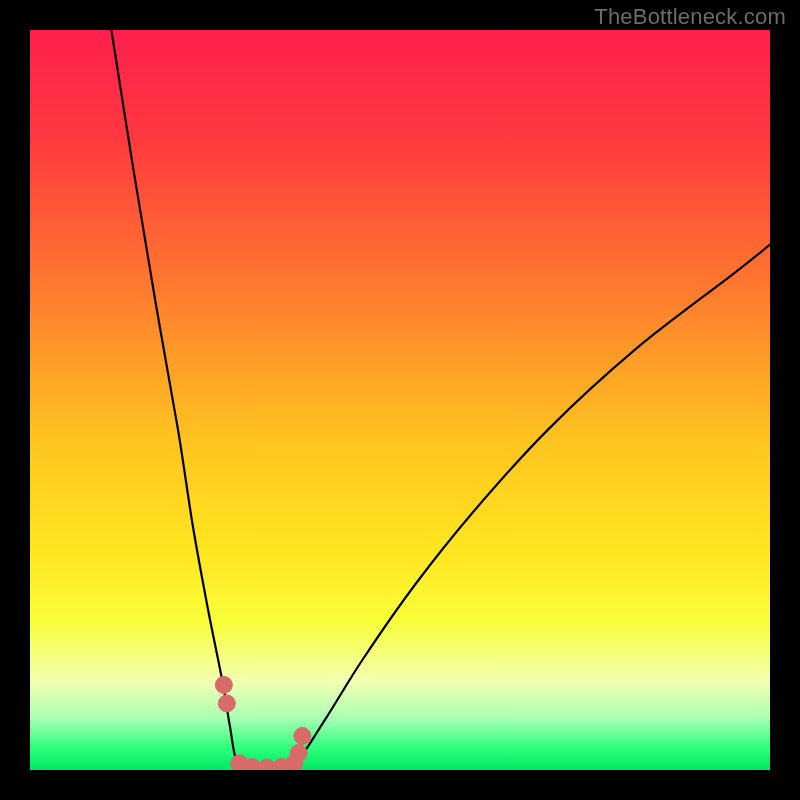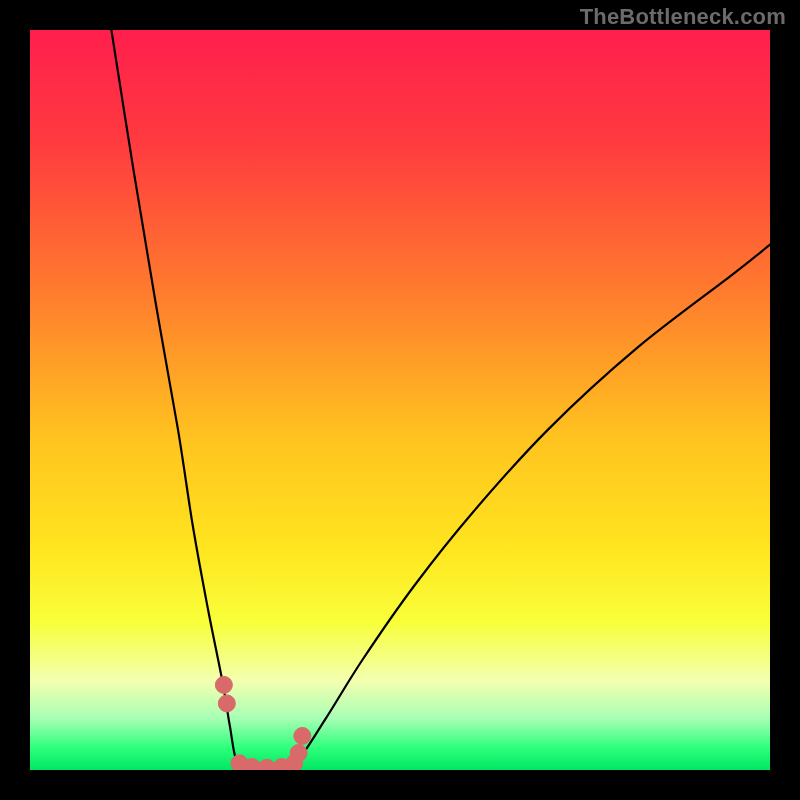--- a/index.html
+++ b/index.html
@@ -18,21 +18,21 @@
     width: 800px;
     height: 800px;
     background: #000;
   }
   .watermark {
     position: absolute;
     top: 4px;
     right: 14px;
     color: #6b6b6b;
     font-size: 22px;
-    font-weight: 700;
+    font-weight: 400;
     letter-spacing: 0.2px;
     user-select: none;
   }
   .plot-area {
     position: absolute;
     left: 30px;
     top: 30px;
     width: 740px;
     height: 740px;
     overflow: hidden;

